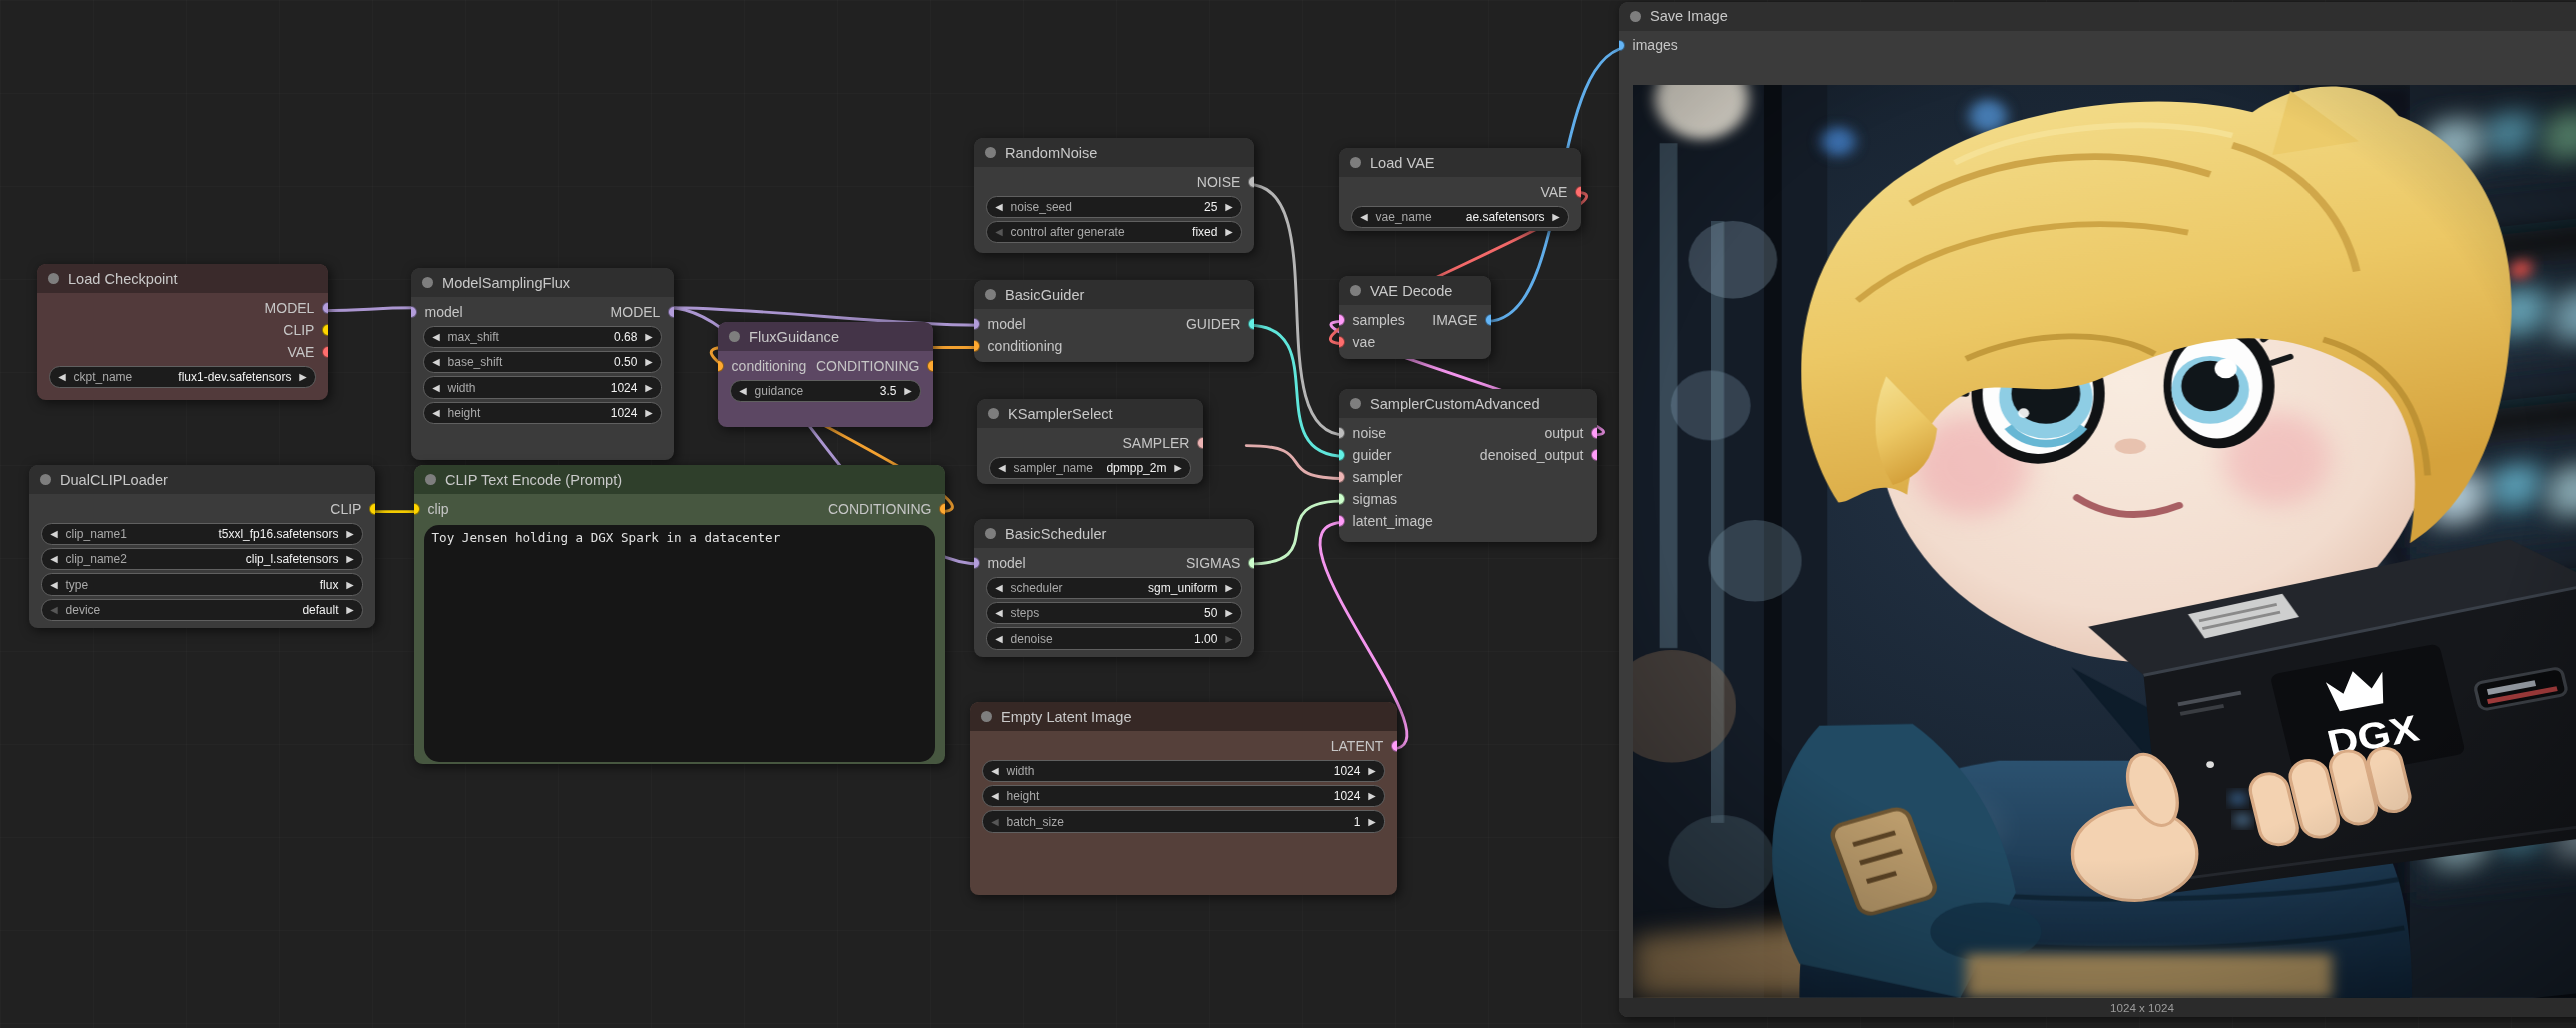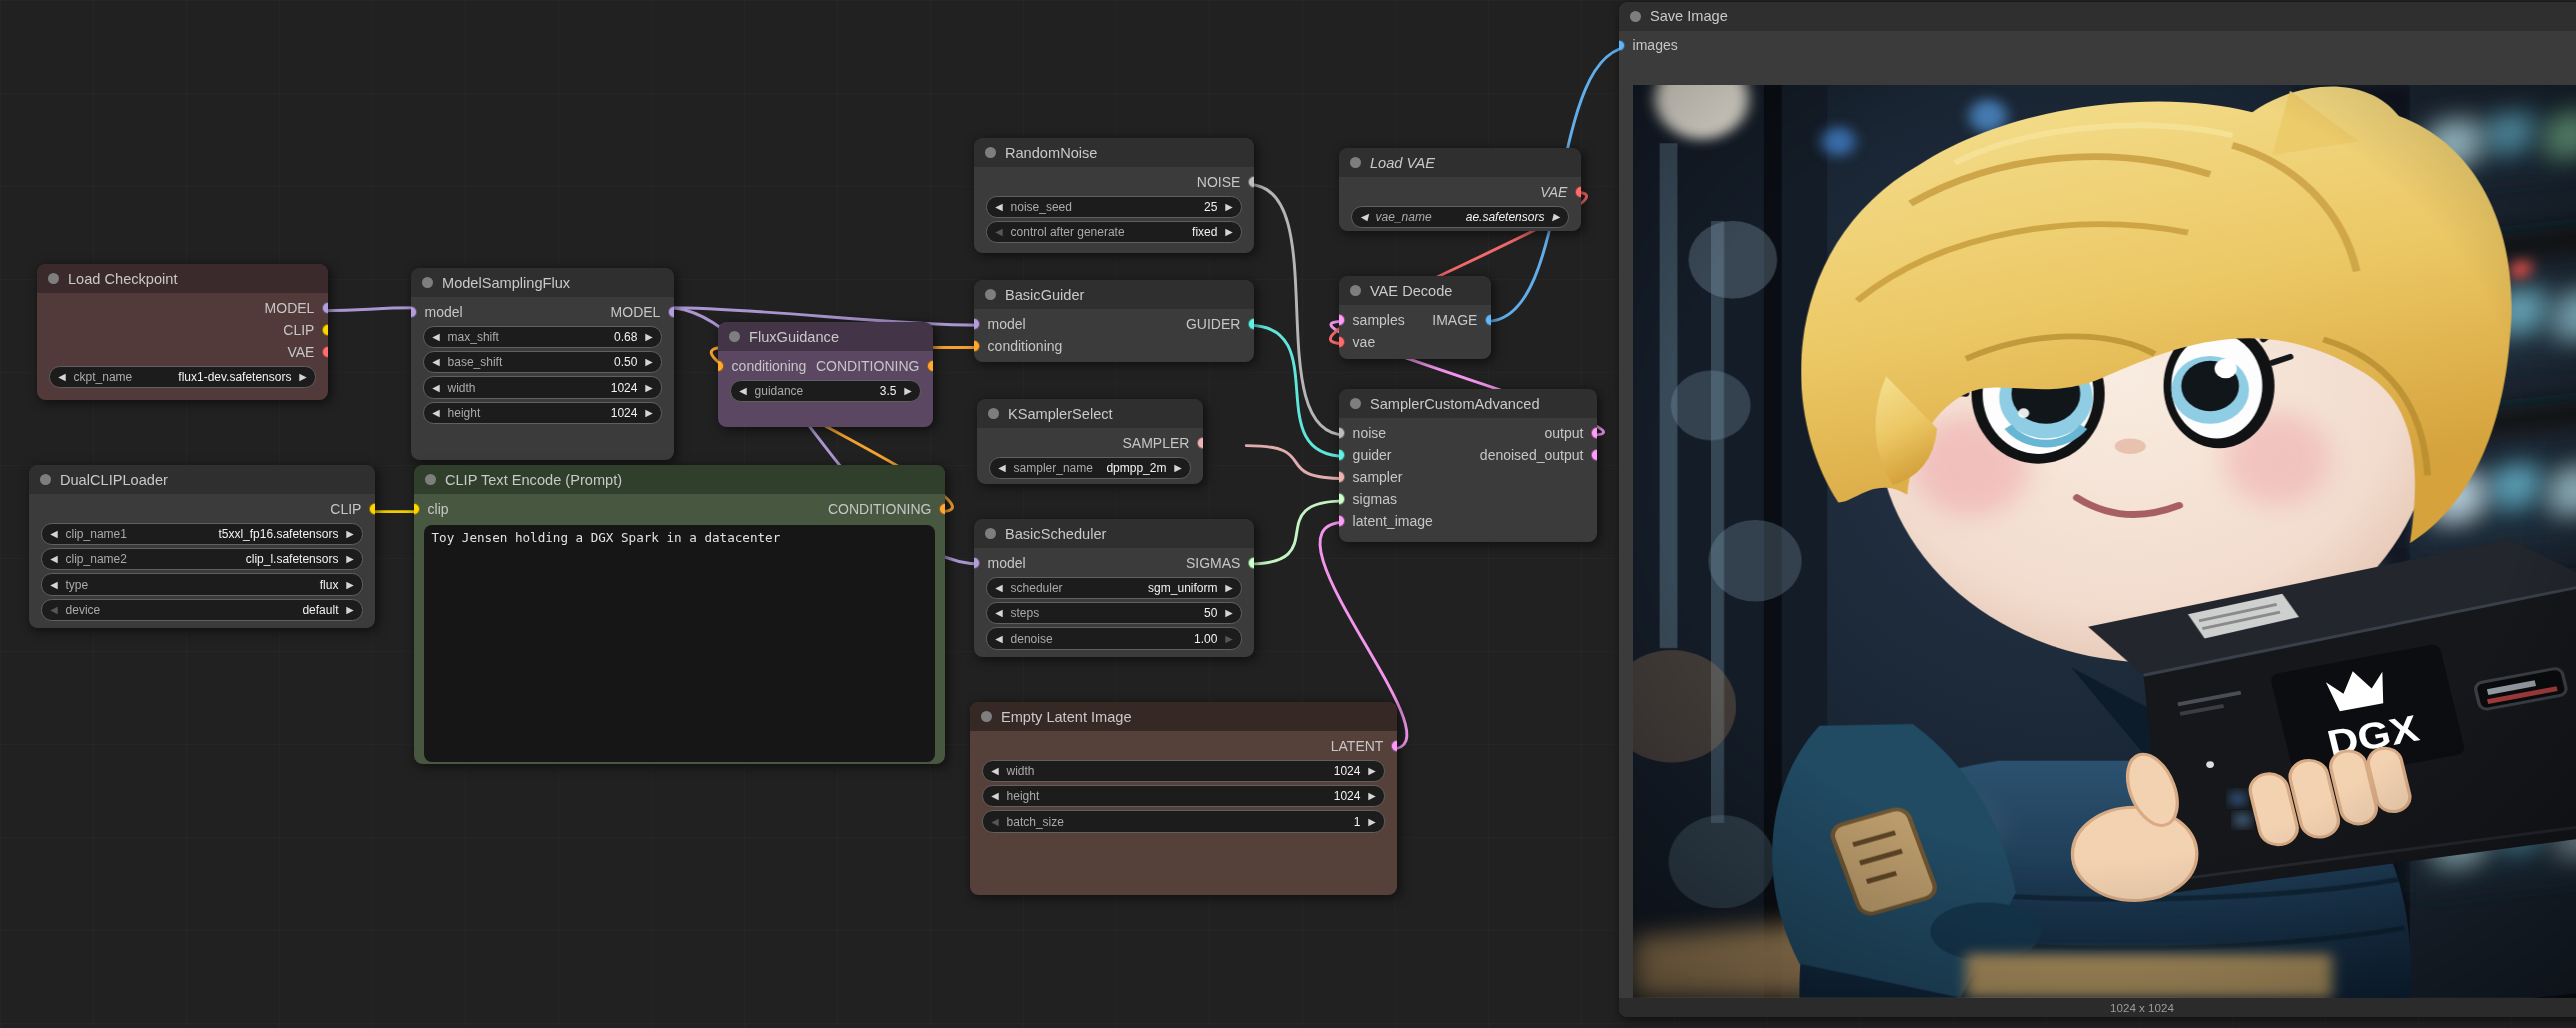--- a/index.html
+++ b/index.html
@@ -27,21 +27,21 @@
   .c-model{background:#B39DDB}.c-clip{background:#FFD500}.c-vae{background:#FF6E6E}
   .c-cond{background:#FFA931}.c-noise{background:#BEBEBE}.c-guider{background:#63F1E6}
   .c-sampler{background:#ECB4B4}.c-sigmas{background:#CDFFCD}.c-latent{background:#FF9CF9}
   .c-image{background:#64B5F6}
   .widget{display:flex;align-items:center;height:20.4px;margin:2.9px 11.6px;background:#1c1c1c;
     border:1px solid #606060;border-radius:10.7px;padding:0 8.7px;font-size:12px;color:#aaa;gap:7.8px;}
   .widget .wlab{white-space:nowrap;}
   .widget .wval{margin-left:auto;color:#f2f2f2;white-space:nowrap;}
   .arr{color:#d5d5d5;font-size:9.7px;line-height:1;flex:none;}
   .arr.dim{color:#565656;}
-  .prompt{margin:4.9px 9.7px;background:#161616;border-radius:8px;height:227px;padding:4.9px 7.8px;
+  .prompt{margin:4.9px 9.7px;background:#161616;border-radius:15px;height:227px;padding:4.9px 7.8px;
     font-family:"DejaVu Sans Mono",monospace;font-size:12.6px;color:#e2e2e2;white-space:pre-wrap;}
   .preview{position:absolute;left:13.6px;right:13.6px;top:83px;bottom:19.4px;background:#0c1118;overflow:hidden;}
   .capbar{position:absolute;left:0;right:0;bottom:0;height:19.4px;background:#2b2b2b;
     display:flex;align-items:center;justify-content:center;color:#9c9c9c;font-size:11.6px;border-radius:0 0 8.7px 8.7px;}
 </style>
 </head>
 <body>
 
 <div id="canvas">
 
@@ -358,21 +358,21 @@
       </div>
       <div class="widget">
         <span class="arr dim">◀</span>
         <span class="wlab">batch_size</span>
         <span class="wval">1</span>
         <span class="arr">▶</span>
       </div>
     </div>
   </div>
 
-  <div class="node" style="left:1339px;top:148px;width:242px;height:83px;font-style:italic;">
+  <div class="node" style="left:1339px;top:148px;width:242px;height:83px;">
     <div class="hd">
       <span class="tdot"></span>
       <span class="ttl">Load VAE</span>
     </div>
     <div class="nbody">
       <div class="iorow">
           <span class="pout">
             <span>VAE</span>
             <span class="pdot c-vae"></span>
           </span>

